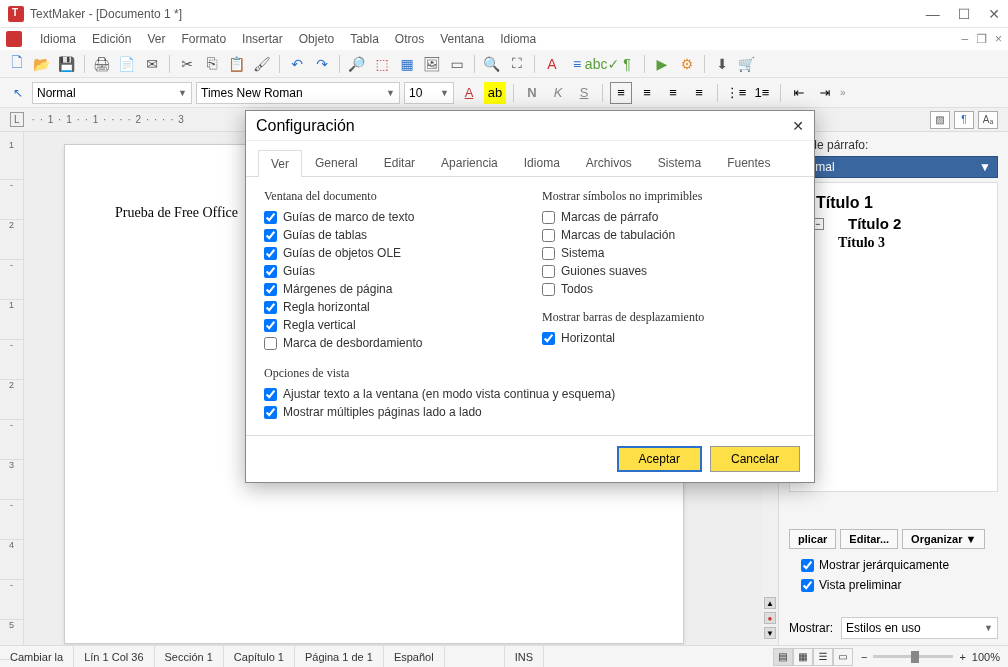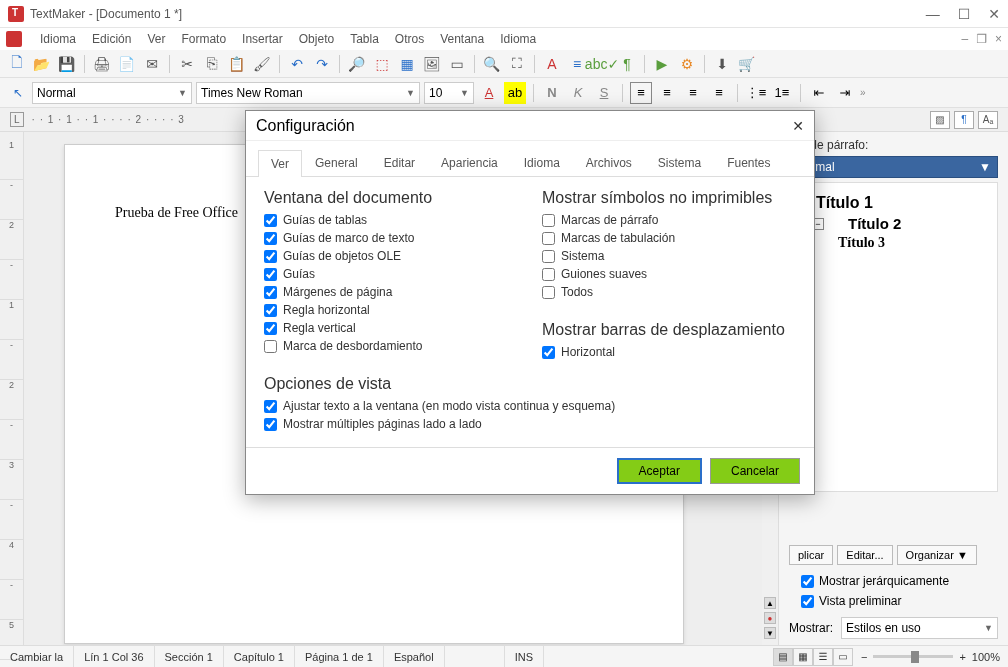--- a/index.html
+++ b/index.html
@@ -54,24 +54,24 @@
 .sidepanel { width: 230px; background: #f5f5f5; border-left: 1px solid #ddd; padding: 6px 10px; font-size: 12px; display: flex; flex-direction: column; }
 .sidepanel .label { color: #333; margin-bottom: 4px; }
 .sidepanel .stylecombo { background: #3a66a0; color: #fff; padding: 3px 6px; border: 1px solid #2a4f80; display: flex; justify-content: space-between; align-items: center; }
 .sidepanel .tree { background: #fff; border: 1px solid #ddd; padding: 8px; margin-top: 4px; flex: 0 0 auto; height: 310px; }
 .sidepanel .ti { margin: 3px 0; display: flex; align-items: center; }
 .sidepanel .ti .exp { width: 12px; height: 12px; border: 1px solid #888; display: inline-flex; align-items: center; justify-content: center; font-size: 9px; margin-right: 6px; }
 .sidepanel .t1 { font-size: 16px; font-weight: bold; font-family: Arial; }
 .sidepanel .t2 { font-size: 15px; font-weight: bold; font-family: Arial; margin-left: 18px; text-align: right; }
 .sidepanel .t3 { font-size: 14px; font-weight: bold; font-family: "Times New Roman"; margin-left: 40px; }
 .sidepanel .pbtns { display: flex; gap: 4px; margin-top: auto; margin-bottom: 6px; }
-.sidepanel .pbtn { background: #f9f9f9; border: 1px solid #bbb; padding: 3px 8px; font-size: 11px; cursor: pointer; }
+.sidepanel .pbtn { background: #f9f9f9; border: 1px solid #bbb; padding: 3px 8px; font-size: 11px; cursor: pointer; font-weight: bold; }
 .sidepanel .chk { display: flex; align-items: center; gap: 5px; margin: 3px 12px; }
 .sidepanel .chk input { width: 13px; height: 13px; }
-.sidepanel .showrow { display: flex; align-items: center; gap: 8px; margin-top: 6px; }
+.sidepanel .showrow { display: flex; align-items: center; gap: 8px; margin-top: 22px; }
 .sidepanel .showrow .combo { flex: 1; }
 
 
 .statusbar { height: 22px; background: #f5f5f5; border-top: 1px solid #ddd; display: flex; align-items: center; font-size: 11px; color: #333; }
 .statusbar .cell { padding: 0 10px; border-right: 1px solid #ddd; height: 100%; display: flex; align-items: center; }
 .statusbar .viewbtns { display: flex; gap: 0; margin-left: auto; }
 .statusbar .vbtn { width: 20px; height: 18px; border: 1px solid #ccc; display: flex; align-items: center; justify-content: center; font-size: 10px; cursor: pointer; }
 .statusbar .zoom { display: flex; align-items: center; gap: 6px; padding: 0 8px; }
 .statusbar .zslider { width: 80px; height: 3px; background: #ccc; position: relative; }
 .statusbar .zslider .zthumb { width: 8px; height: 12px; background: #888; position: absolute; top: -4px; left: 38px; }
@@ -79,26 +79,26 @@
 
 .overlay { position: absolute; top: 110px; left: 245px; width: 570px; background: #fff; border: 1px solid #888; box-shadow: 0 5px 20px rgba(0,0,0,0.3); }
 .dlgtitle { height: 30px; display: flex; align-items: center; padding: 0 10px; border-bottom: 1px solid #eee; }
 .dlgtitle .t { flex: 1; font-size: 16px; }
 .dlgtitle .x { font-size: 14px; cursor: pointer; color: #333; }
 .dlgtabs { display: flex; padding: 8px 12px 0 12px; border-bottom: 1px solid #ddd; }
 .dlgtab { padding: 6px 12px; font-size: 12px; color: #555; cursor: pointer; border: 1px solid transparent; border-bottom: none; }
 .dlgtab.active { background: #fff; border-color: #ddd; position: relative; top: 1px; }
 .dlgbody { padding: 12px 18px; display: grid; grid-template-columns: 1fr 1fr; gap: 12px 24px; }
 .dlggroup { }
-.dlggroup .gtitle { font-size: 16px; color: #333; margin-bottom: 6px; }
+.dlggroup .gtitle { font-size: 12px; color: #333; margin-bottom: 6px; font-family: Liberation Serif, serif; }
 .dlggroup .opt { display: flex; align-items: center; gap: 6px; margin: 4px 0; font-size: 12px; color: #333; }
 .dlggroup .opt input { width: 13px; height: 13px; }
 .dlggroup.full { grid-column: 1 / -1; }
 .dlgbtns { padding: 10px 14px; border-top: 1px solid #ddd; display: flex; justify-content: flex-end; gap: 8px; }
-.dlgbtns .btn { padding: 4px 20px; border: 1px solid #999; background: #84cc16; font-size: 12px; cursor: pointer; }
+.dlgbtns .btn { padding: 4px 20px; border: 1px solid #999; background: #fde047; font-size: 12px; cursor: pointer; }
 .dlgbtns .btn.primary { border: 2px solid #2a6fc9; }
 
 
 .vscroll { position: absolute; right: 0; top: 0; bottom: 0; width: 16px; background: #f0f0f0; display: flex; flex-direction: column; align-items: center; justify-content: flex-end; padding-bottom: 6px; gap: 3px; }
 .vscroll .sbtn { width: 12px; height: 12px; background: #ddd; border: 1px solid #bbb; font-size: 8px; display:flex; align-items:center; justify-content:center; }
 </style>
 </head>
 <body>
 
 <div class="titlebar">
@@ -167,21 +167,21 @@
   <span class="tbtn">⬇</span>
   <span class="tbtn">🛒</span>
 </div>
 
 <div class="fmtbar">
   <span class="arrow-tool">↖</span>
   <div class="combo" style="width:160px">
     <span class="val">Normal</span>
       <span class="dd">▼</span>
   </div>
-  <div class="combo" style="width:224px">
+  <div class="combo" style="width:204px">
     <span class="val">Times New Roman</span>
       <span class="dd">▼</span>
   </div>
   <div class="combo" style="width:50px">
     <span class="val">10</span>
       <span class="dd">▼</span>
   </div>
   <span class="fbtn" style="color:#c33;text-decoration:underline">A</span>
   <span class="fbtn" style="background:#ff0;padding:0 3px">ab</span>
   <span class="sep"></span>
@@ -319,25 +319,25 @@
     <span class="dlgtab">Archivos</span>
     <span class="dlgtab">Sistema</span>
     <span class="dlgtab">Fuentes</span>
   </div>
   <div class="dlgbody">
     <div class="dlggroup">
       <div class="gtitle">Ventana del documento</div>
       <div id="g1opts">
           <label class="opt">
             <input type="checkbox" checked="" style="">
+            <span>Guías de marco de texto</span>
+          </label>
+          <label class="opt">
+            <input type="checkbox" checked="" style="">
             <span>Guías de tablas</span>
-          </label>
-          <label class="opt">
-            <input type="checkbox" checked="" style="">
-            <span>Guías de marco de texto</span>
           </label>
           <label class="opt">
             <input type="checkbox" checked="" style="">
             <span>Guías de objetos OLE</span>
           </label>
           <label class="opt">
             <input type="checkbox" checked="" style="">
             <span>Guías</span>
           </label>
           <label class="opt">
@@ -377,21 +377,21 @@
             <label class="opt">
               <input type="checkbox" style="">
               <span>Guiones suaves</span>
             </label>
             <label class="opt">
               <input type="checkbox" style="">
               <span>Todos</span>
             </label>
           </div>
       </div>
-      <div class="dlggroup" style="margin-top:22px">
+      <div class="dlggroup" style="margin-top:14px">
         <div class="gtitle">Mostrar barras de desplazamiento</div>
         <div id="g3opts">
             <label class="opt">
               <input type="checkbox" checked="" style="">
               <span>Horizontal</span>
             </label>
           </div>
       </div>
     </div>
     <div class="dlggroup full">

